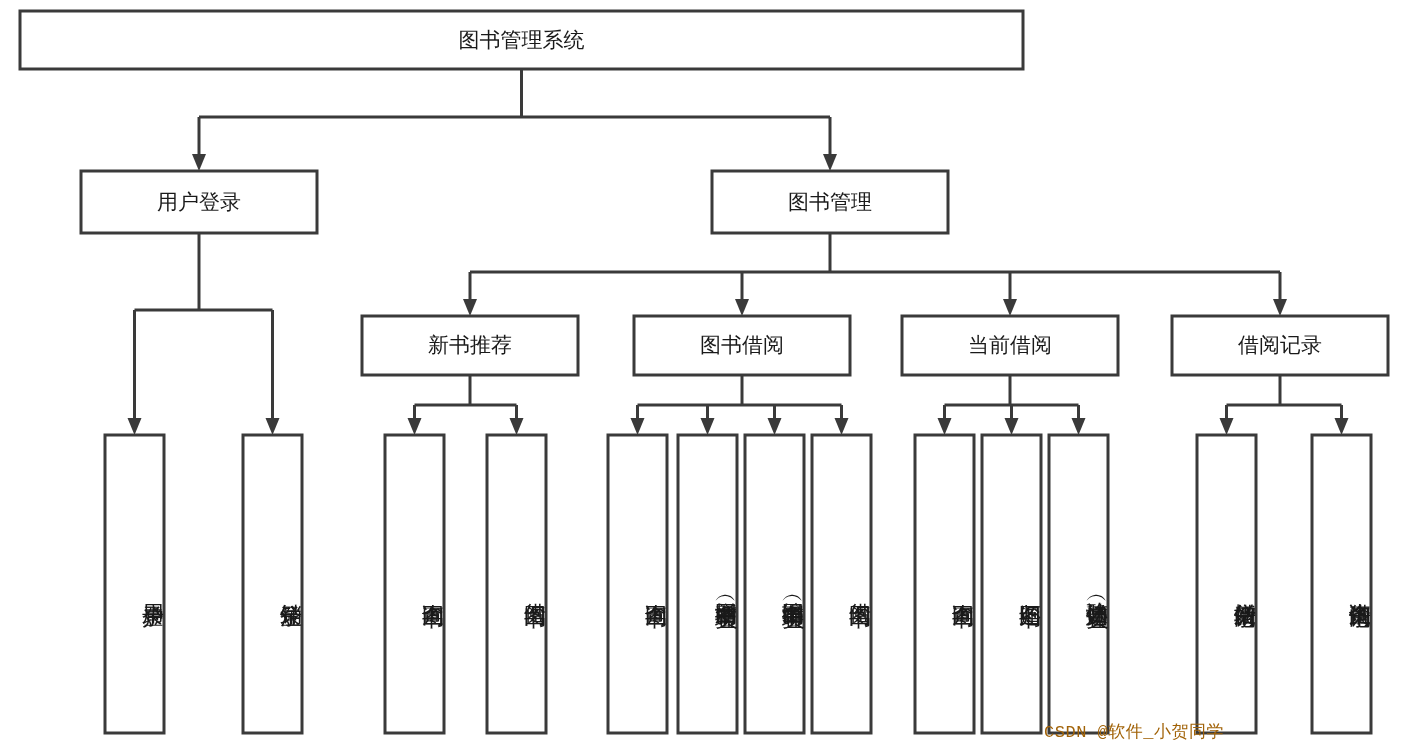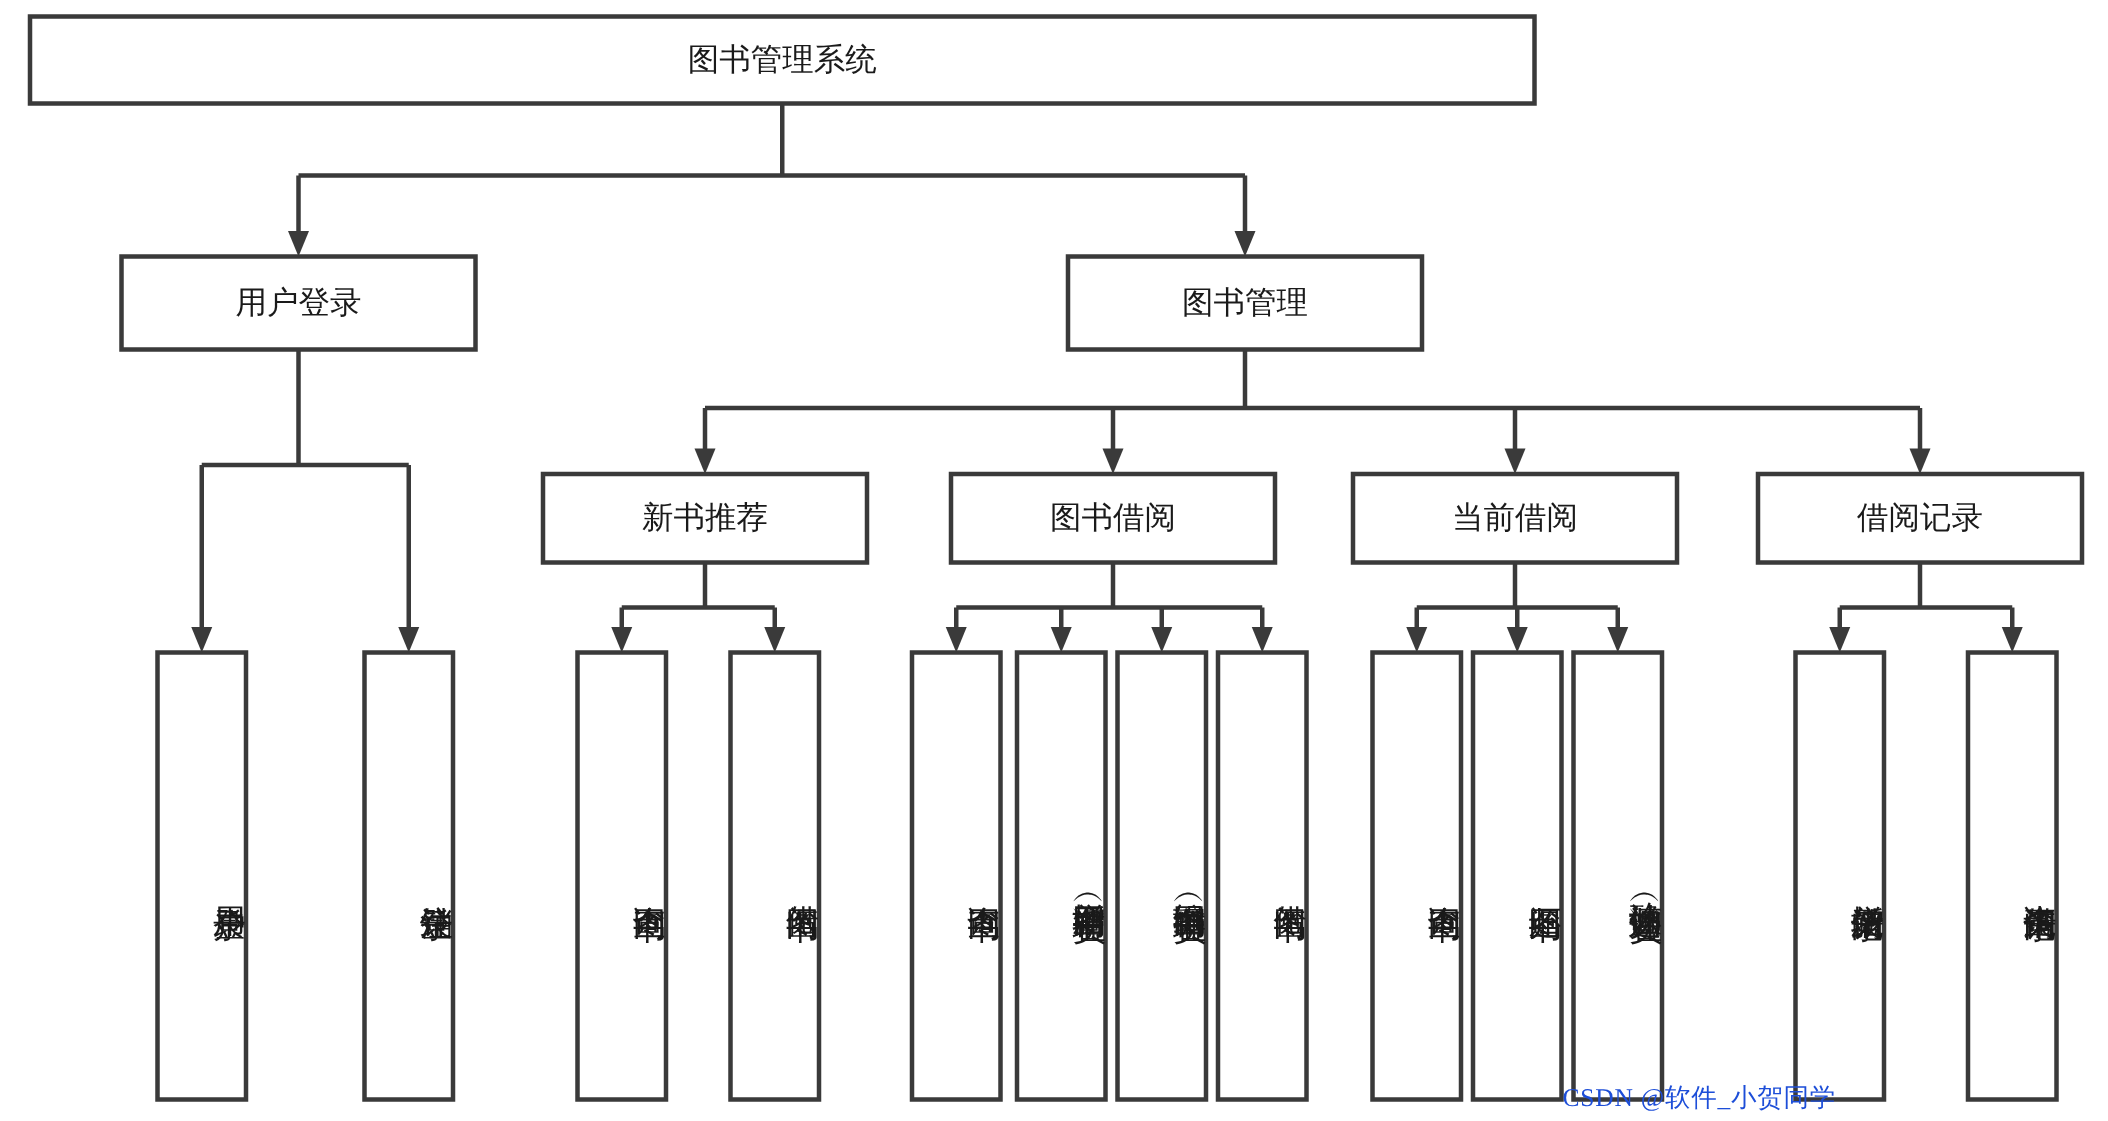--- a/index.html
+++ b/index.html
@@ -61,23 +61,23 @@
     letter-spacing: 1px;
     color: #1a1a1a;
     white-space: nowrap;
     pointer-events: none;
     user-select: none;
   }
   .watermark {
     position: absolute;
     right: 8px;
     bottom: 4px;
-    font-family: Liberation Serif, serif;
+    font-family: Liberation Mono, monospace;
     font-size: 17px;
-    color: #1d4ed8;
+    color: #a16207;
     letter-spacing: 0.5px;
     white-space: nowrap;
   }
 </style>
 </head>
 <body>
 
 <div id="diagram-root">
   <svg class="flow" viewBox="0 0 1405 747">
     <g id="connector-layer">

